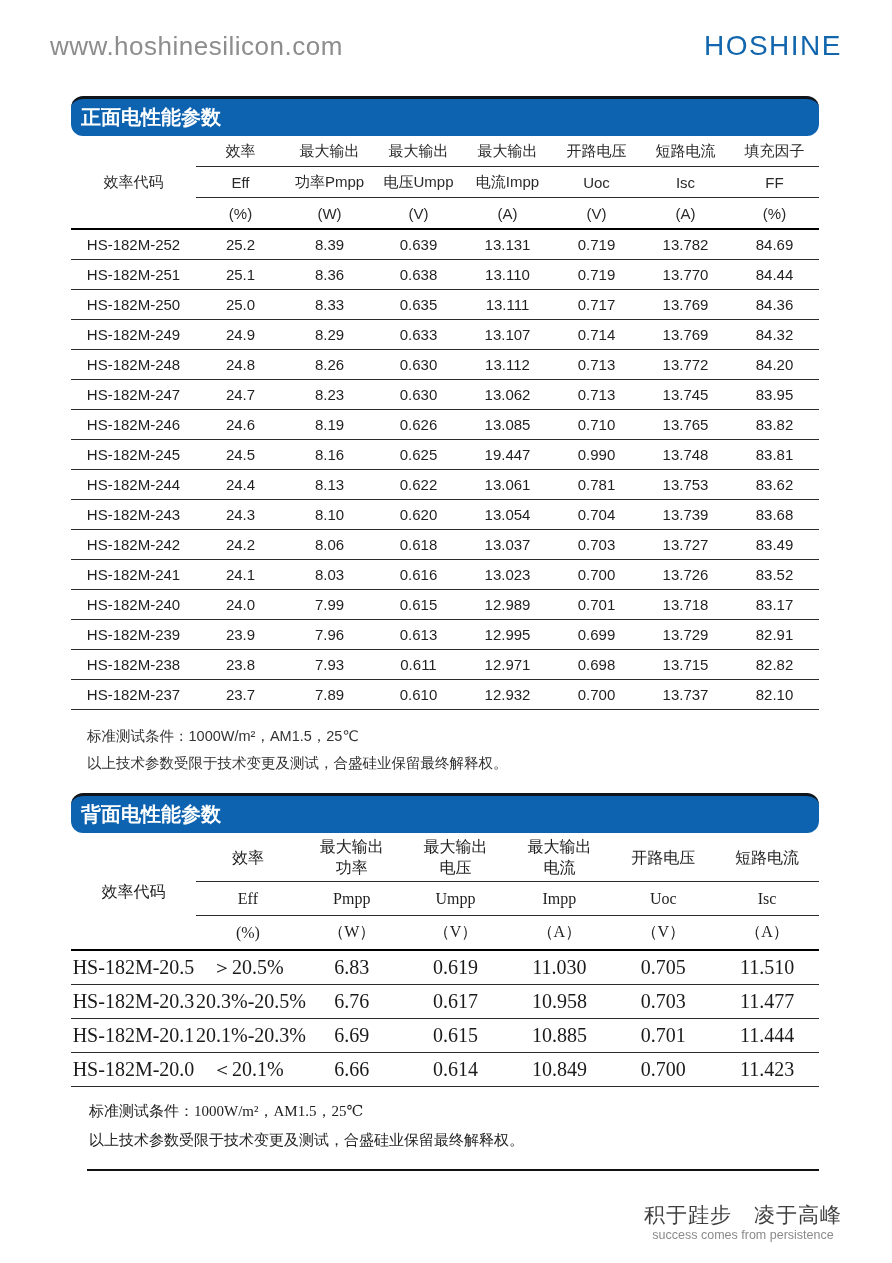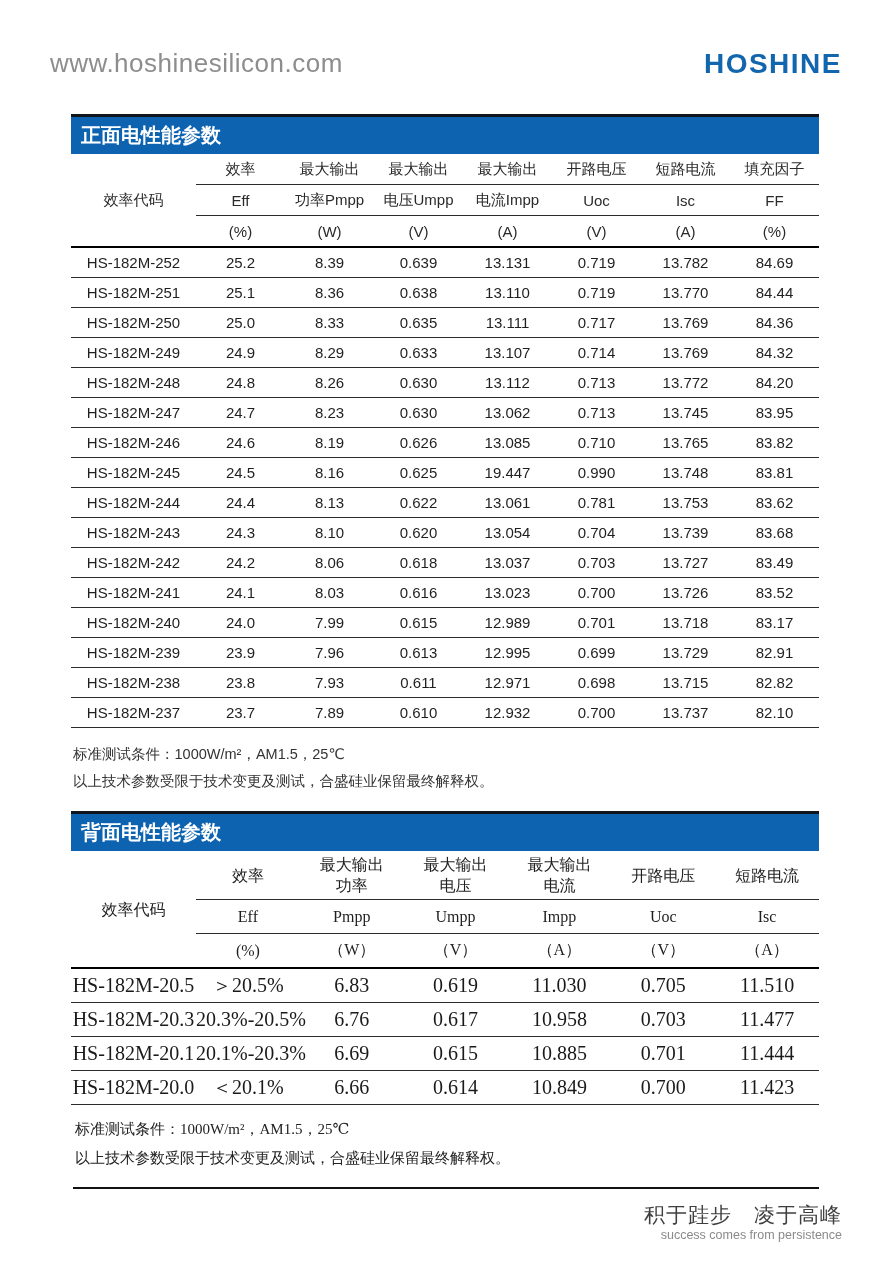--- a/index.html
+++ b/index.html
@@ -4,68 +4,68 @@
 <style>
   html,body{margin:0;padding:0;background:#ffffff;}
   body{
     width:892px;height:1263px;position:relative;
     font-family:"Liberation Sans","DejaVu Sans",sans-serif;
     color:#222;overflow:hidden;
   }
   .content{width:748px;margin:0 auto;position:relative;left:-1px;}
 
   
-  .top-header{display:flex;justify-content:space-between;align-items:flex-start;
-    width:792px;margin:48px auto 0 auto;gap:19px;}
+  .top-header{display:flex;justify-content:space-between;align-items:center;
+    width:792px;margin:30px auto 0 auto;gap:19px;}
   .site-url{font-size:26px;color:#8d8d8d;letter-spacing:.5px;}
-  .brand-logo{font-size:28px;font-weight:bold;color:#1266ad;letter-spacing:1.5px;}
+  .brand-logo{font-size:28px;font-weight:normal;color:#1266ad;letter-spacing:1.5px;}
 
   
   .banner{
     background:#0d63b0;border-top:3px solid #10151c;
     color:#fff;font-size:20px;font-weight:bold;
-    padding:6px 10px 7px 10px;line-height:24px;
+    padding:6px 10px 7px 10px;line-height:24px;border-radius:12px;
   }
   .banner-front{margin-top:34px;}
   .banner-rear{margin-top:16px;}
 
   
   table{border-collapse:collapse;table-layout:fixed;width:748px;}
   th,td{padding:0;text-align:center;font-weight:normal;vertical-align:middle;}
 
   
   .front-table th{font-size:15px;color:#2a2a2a;height:30px;}
   .front-table .code-head{font-size:15px;}
   .front-table .sub-line{border-bottom:1.5px solid #2b2b2b;}
   .front-table thead .units th{border-bottom:2px solid #000;}
   .front-table thead .code-head{border-bottom:2px solid #000;}
   .front-table tbody td{font-size:15px;height:29px;border-bottom:1.2px solid #2b2b2b;color:#1f1f1f;}
   col.c-code{width:125px;}
 
   
-  .notes{margin:13px 0 0 2px;}
+  .notes{margin:13px 0 0 16px;}
   .note-line{font-size:14.5px;color:#333;line-height:27px;}
   .notes-front{margin-bottom:14px;}
 
   
   .serif, .serif th, .serif td{font-family:"Liberation Serif","DejaVu Serif",serif;}
   .rear-table th{font-size:16px;color:#1f1f1f;}
   .rear-table thead .r1 th{height:48px;white-space:pre-line;line-height:21px;}
   .rear-table thead .r2 th{height:33px;}
   .rear-table thead .units th{height:33px;border-bottom:2px solid #000;}
   .rear-table .sub-line{border-bottom:1.5px solid #2b2b2b;}
   .rear-table thead .code-head{border-bottom:2px solid #000;font-size:16px;}
   .rear-table tbody td{font-size:20px;height:33px;border-bottom:1.2px solid #2b2b2b;color:#1a1a1a;}
   .rear-notes{border-bottom:2.5px solid #111;padding:10px 0 14px 2px;margin-top:0;}
   .rear-notes .note-line{font-size:15px;color:#222;line-height:29px;}
 
   
   .page-footer{position:absolute;right:50px;bottom:20px;text-align:right;}
   .footer-cn{font-size:21px;color:#3f3f3f;letter-spacing:1px;line-height:24px;}
-  .footer-en{font-size:12.5px;color:#8a8a8a;line-height:16px;}
+  .footer-en{font-size:12.5px;color:#8a8a8a;line-height:16px;text-align:center;}
 </style>
 </head>
 <body>
 
 <div class="top-header">
   <span class="site-url">www.hoshinesilicon.com</span>
   <span class="brand-logo">HOSHINE</span>
 </div>
 
 <div class="content">

